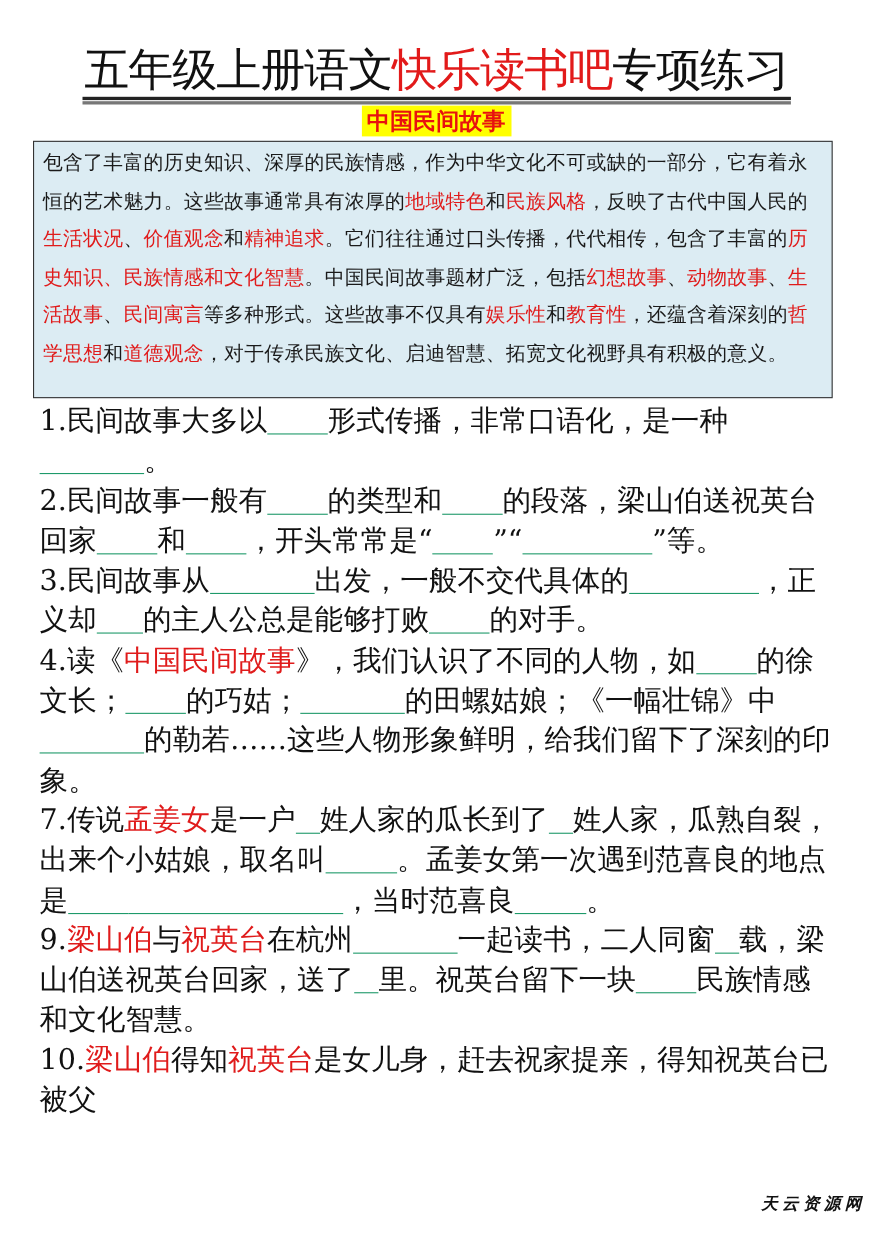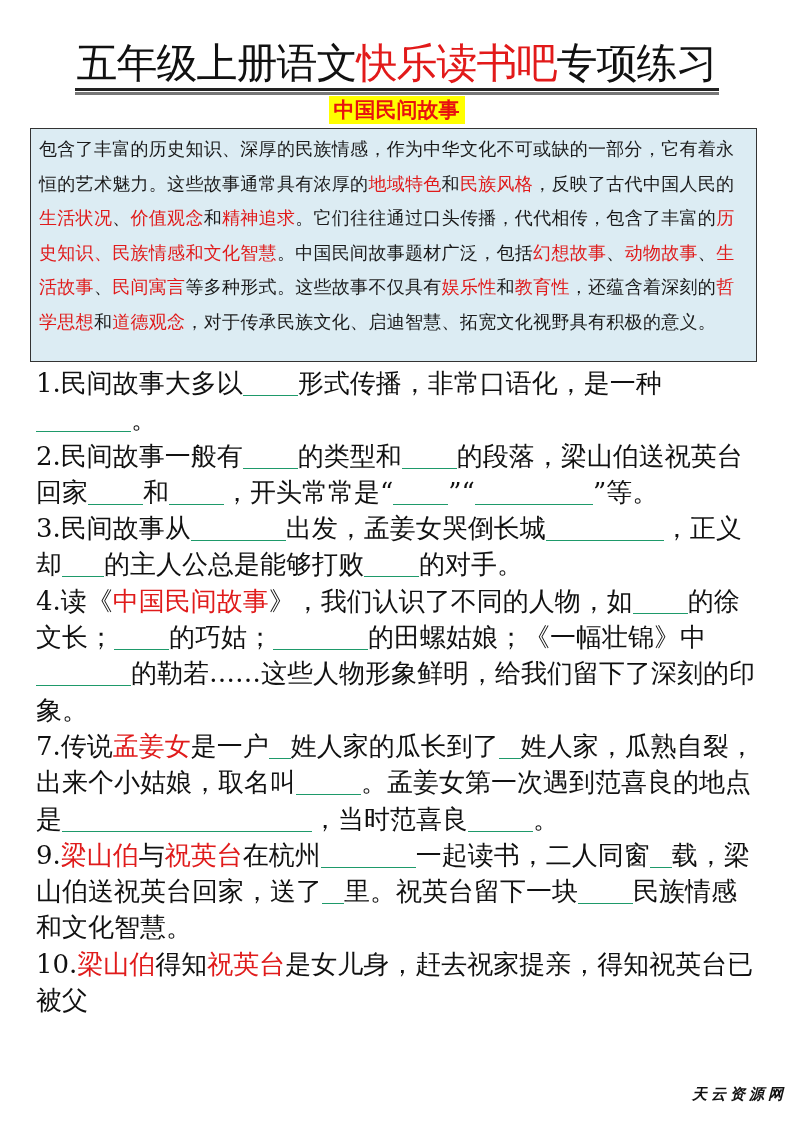--- a/index.html
+++ b/index.html
@@ -28,20 +28,20 @@
 
 <div class="subtitle-wrap">
   <span class="subtitle">中国民间故事</span>
 </div>
 
 <div class="intro" id="intro"><span>包含了丰富的历史知识、深厚的民族情感，作为中华文化不可或缺的一部分，它有着永恒的艺术魅力。这些故事通常具有浓厚的</span><span class="hl">地域特色</span><span>和</span><span class="hl">民族风格</span><span>，反映了古代中国人民的</span><span class="hl">生活状况</span><span>、</span><span class="hl">价值观念</span><span>和</span><span class="hl">精神追求</span><span>。它们往往通过口头传播，代代相传，包含了丰富的</span><span class="hl">历史知识、民族情感和文化智慧</span><span>。中国民间故事题材广泛，包括</span><span class="hl">幻想故事</span><span>、</span><span class="hl">动物故事</span><span>、</span><span class="hl">生活故事</span><span>、</span><span class="hl">民间寓言</span><span>等多种形式。这些故事不仅具有</span><span class="hl">娱乐性</span><span>和</span><span class="hl">教育性</span><span>，还蕴含着深刻的</span><span class="hl">哲学思想</span><span>和</span><span class="hl">道德观念</span><span>，对于传承民族文化、启迪智慧、拓宽文化视野具有积极的意义。</span></div>
 
 <div class="questions" id="questions">
     <div class="q"><span>1.民间故事大多以</span><span class="blank w3"></span><span>形式传播，非常口语化，是一种</span><span class="blank w6"></span><span>。</span></div>
     <div class="q"><span>2.民间故事一般有</span><span class="blank w3"></span><span>的类型和</span><span class="blank w3"></span><span>的段落，梁山伯送祝英台回家</span><span class="blank w3"></span><span>和</span><span class="blank w3"></span><span>，开头常常是“</span><span class="blank w3"></span><span>”“</span><span class="blank w8"></span><span>”等。</span></div>
-    <div class="q"><span>3.民间故事从</span><span class="blank w6"></span><span>出发，孟姜女哭倒长城</span><span class="blank w8"></span><span>，正义却</span><span class="blank w2"></span><span>的主人公总是能够打败</span><span class="blank w3"></span><span>的对手。</span></div>
+    <div class="q"><span>3.民间故事从</span><span class="blank w6"></span><span>出发，一般不交代具体的</span><span class="blank w8"></span><span>，正义却</span><span class="blank w2"></span><span>的主人公总是能够打败</span><span class="blank w3"></span><span>的对手。</span></div>
     <div class="q"><span>4.读《</span><span class="hl">中国民间故事</span><span>》，我们认识了不同的人物，如</span><span class="blank w3"></span><span>的徐文长；</span><span class="blank w3"></span><span>的巧姑；</span><span class="blank w6"></span><span>的田螺姑娘；《一幅壮锦》中</span><span class="blank w6"></span><span>的勒若……这些人物形象鲜明，给我们留下了深刻的印象。</span></div>
     <div class="q"><span>7.传说</span><span class="hl">孟姜女</span><span>是一户</span><span class="blank w1"></span><span>姓人家的瓜长到了</span><span class="blank w1"></span><span>姓人家，瓜熟自裂，出来个小姑娘，取名叫</span><span class="blank w4"></span><span>。孟姜女第一次遇到范喜良的地点是</span><span class="blank w3"></span><span class="blank w11"></span><span>，当时范喜良</span><span class="blank w4"></span><span>。</span></div>
     <div class="q"><span>9.</span><span class="hl">梁山伯</span><span>与</span><span class="hl">祝英台</span><span>在杭州</span><span class="blank w6"></span><span>一起读书，二人同窗</span><span class="blank w1"></span><span>载，梁山伯送祝英台回家，送了</span><span class="blank w1"></span><span>里。祝英台留下一块</span><span class="blank w3"></span><span>民族情感和文化智慧。</span></div>
     <div class="q"><span>10.</span><span class="hl">梁山伯</span><span>得知</span><span class="hl">祝英台</span><span>是女儿身，赶去祝家提亲，得知祝英台已被父</span></div>
   </div>
 
 <div class="watermark">天云资源网</div>
 
 </body></html>

